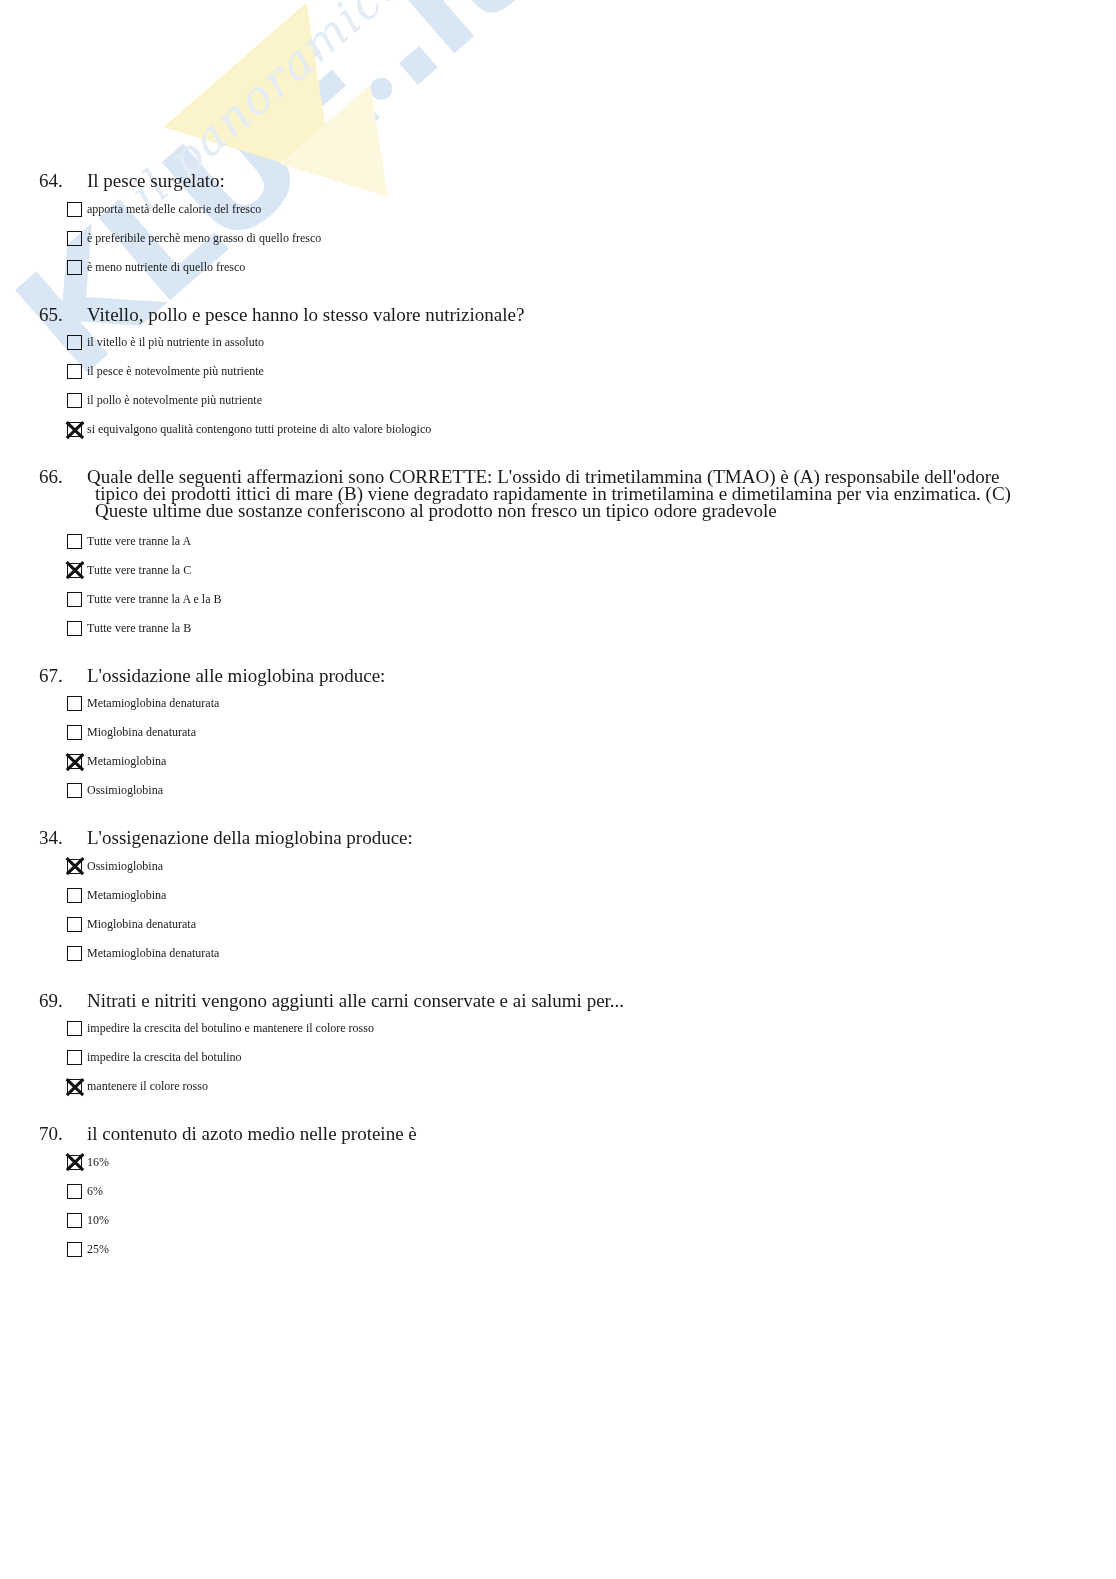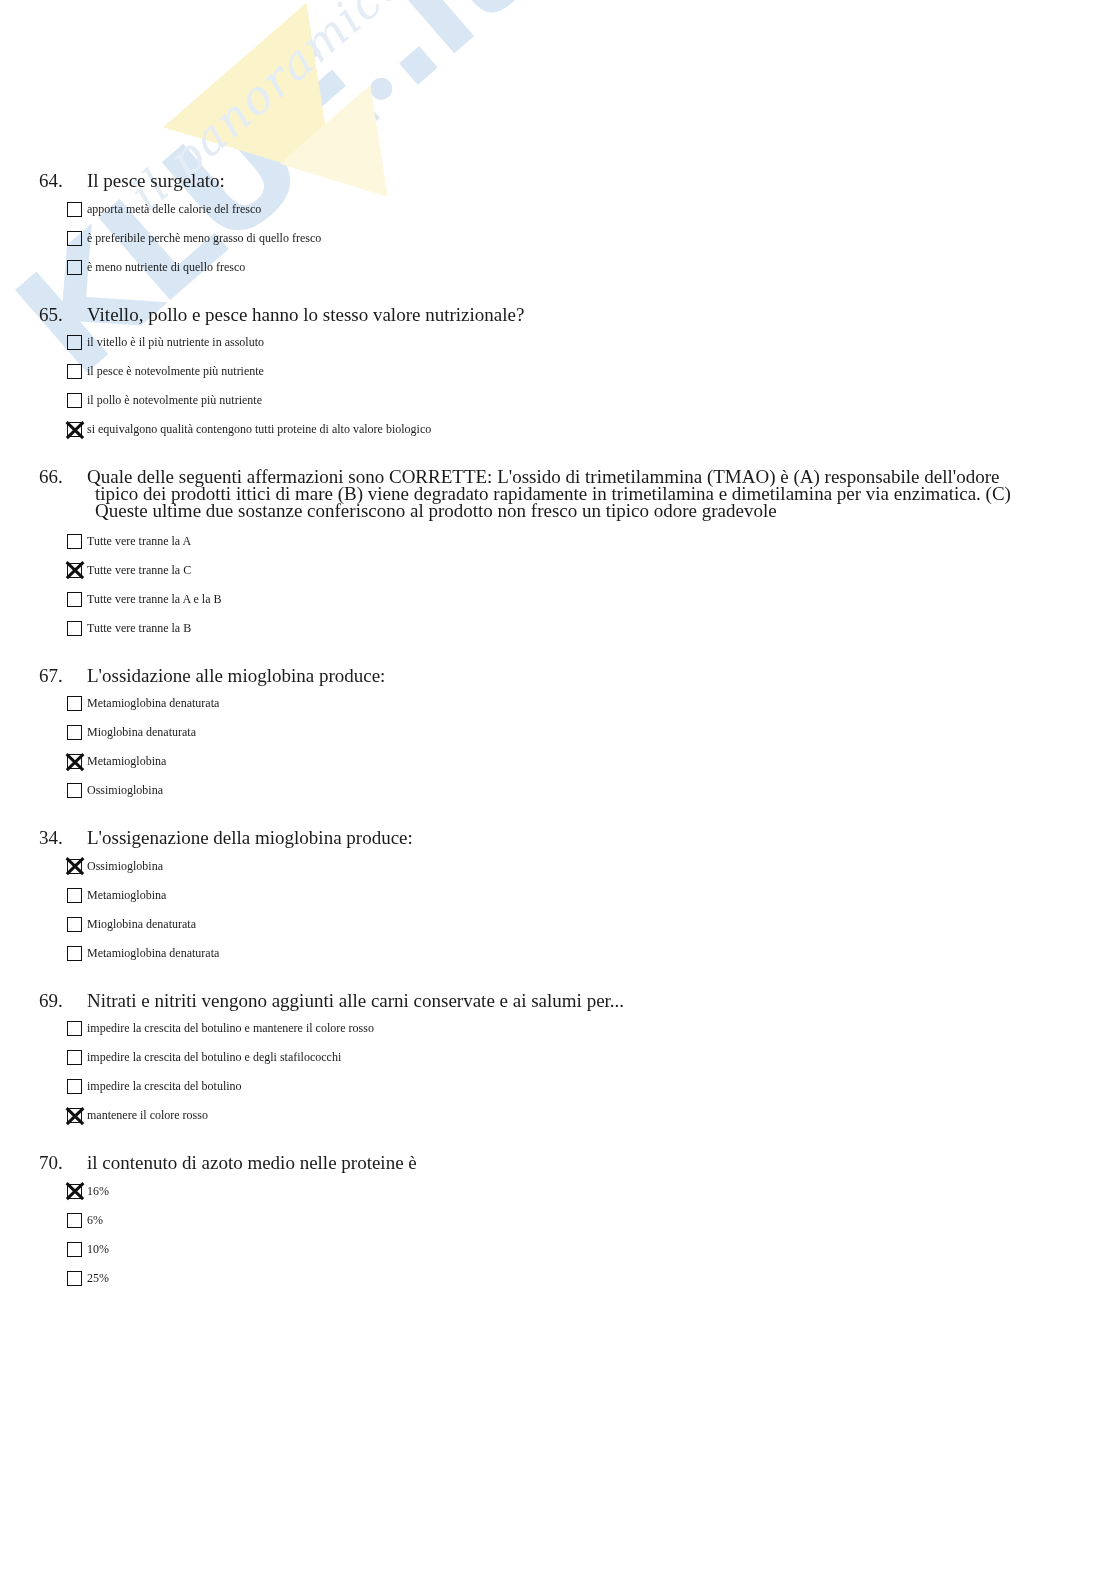--- a/index.html
+++ b/index.html
@@ -273,24 +273,20 @@
     <div class="blk-gap"></div>
     <div class="question-block">
       <div class="q-header"><span class="q-num">69.</span><span class="q-text">Nitrati e nitriti vengono aggiunti alle carni conservate e ai salumi per...</span></div>
       <div class="options">
         <div class="option-row">
           <span class="cbox"></span>
           <span class="opt-label">impedire la crescita del botulino e mantenere il colore rosso</span>
         </div>
         <div class="option-row">
           <span class="cbox"></span>
-          <span class="opt-label">impedire la crescita del botulino e degli stafilococchi</span>
-        </div>
-        <div class="option-row">
-          <span class="cbox"></span>
           <span class="opt-label">impedire la crescita del botulino</span>
         </div>
         <div class="option-row">
           <span class="cbox checked"></span>
           <span class="opt-label">mantenere il colore rosso</span>
         </div>
       </div>
     </div>
     <div class="blk-gap"></div>
     <div class="question-block">

